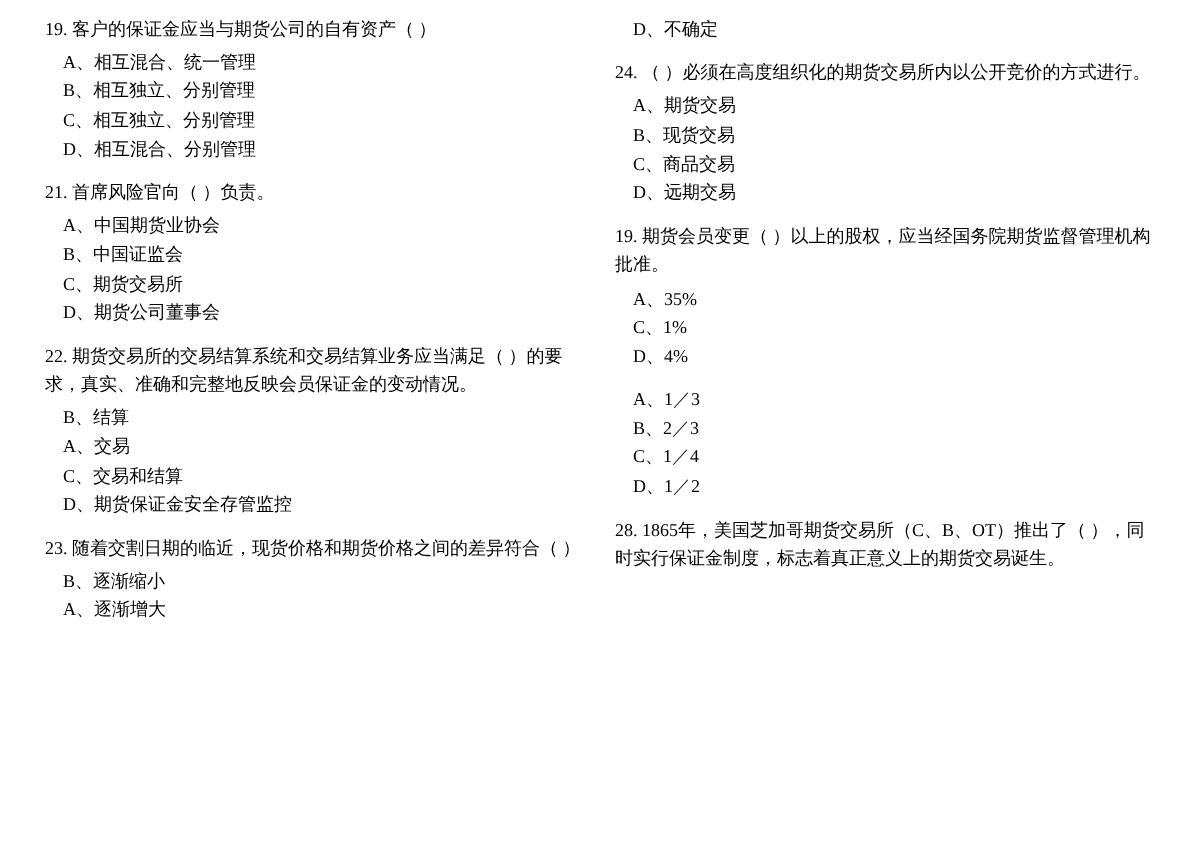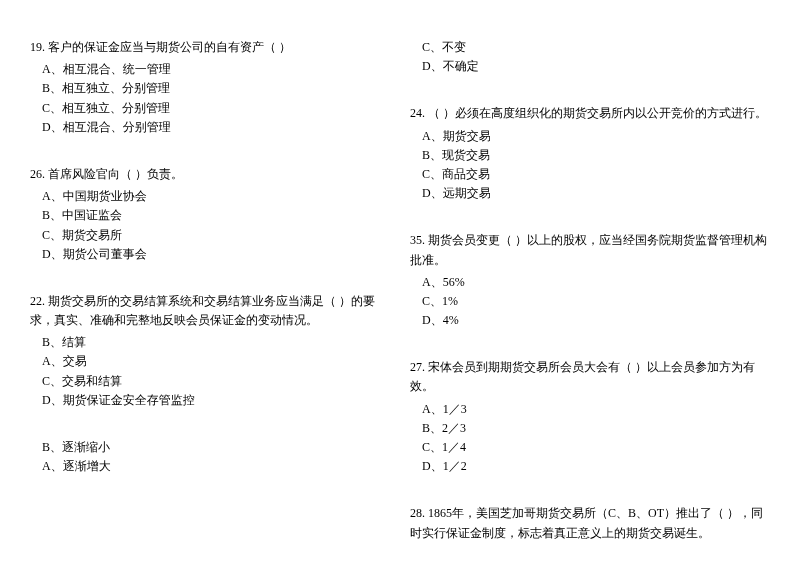--- a/index.html
+++ b/index.html
@@ -21,21 +21,20 @@
     }
     .columns {
       display: flex;
       gap: 20px;
     }
     .col {
       flex: 1;
     }
     .question-block {
       margin-bottom: 10px;
-      margin-top: 28px;
     }
     .question-text {
       margin-bottom: 3px;
       line-height: 1.6;
     }
     .option {
       padding-left: 12px;
       line-height: 1.6;
     }
   </style>
@@ -50,66 +49,65 @@
       <div class="question-block">
         <div class="question-text">19. 客户的保证金应当与期货公司的自有资产（    ）</div>
         <div class="option">A、相互混合、统一管理</div>
         <div class="option">B、相互独立、分别管理</div>
         <div class="option">C、相互独立、分别管理</div>
         <div class="option">D、相互混合、分别管理</div>
       </div>
 
 
       <div class="question-block">
-        <div class="question-text">26. 首席风险官向（    ）负责。</div>
+        <div class="question-text">21. 首席风险官向（    ）负责。</div>
         <div class="option">A、中国期货业协会</div>
         <div class="option">B、中国证监会</div>
         <div class="option">C、期货交易所</div>
         <div class="option">D、期货公司董事会</div>
       </div>
 
       <div class="question-block">
         <div class="question-text">22. 期货交易所的交易结算系统和交易结算业务应当满足（    ）的要求，真实、准确和完整地反映会员保证金的变动情况。</div>
         <div class="option">B、结算</div>
         <div class="option">A、交易</div>
         <div class="option">C、交易和结算</div>
         <div class="option">D、期货保证金安全存管监控</div>
       </div>
 
       <div class="question-block">
+        <div class="question-text">23. 随着交割日期的临近，现货价格和期货价格之间的差异符合（    ）</div>
         <div class="option">B、逐渐缩小</div>
         <div class="option">A、逐渐增大</div>
       </div>
     </div>
 
     <div class="col">
 
       <div class="question-block">
-        <div class="option">C、不变</div>
         <div class="option">D、不确定</div>
       </div>
 
       <div class="question-block">
         <div class="question-text">24. （    ）必须在高度组织化的期货交易所内以公开竞价的方式进行。</div>
         <div class="option">A、期货交易</div>
         <div class="option">B、现货交易</div>
         <div class="option">C、商品交易</div>
         <div class="option">D、远期交易</div>
       </div>
 
 
       <div class="question-block">
-        <div class="question-text">35. 期货会员变更（    ）以上的股权，应当经国务院期货监督管理机构批准。</div>
-        <div class="option">A、56%</div>
+        <div class="question-text">19. 期货会员变更（    ）以上的股权，应当经国务院期货监督管理机构批准。</div>
+        <div class="option">A、35%</div>
         <div class="option">C、1%</div>
         <div class="option">D、4%</div>
       </div>
 
       <div class="question-block">
-        <div class="question-text">27. 宋体会员到期期货交易所会员大会有（    ）以上会员参加方为有效。</div>
         <div class="option">A、1／3</div>
         <div class="option">B、2／3</div>
         <div class="option">C、1／4</div>
         <div class="option">D、1／2</div>
       </div>
 
       <div class="question-block">
         <div class="question-text">28. 1865年，美国芝加哥期货交易所（C、B、OT）推出了（    ），同时实行保证金制度，标志着真正意义上的期货交易诞生。</div>
 
       </div>

